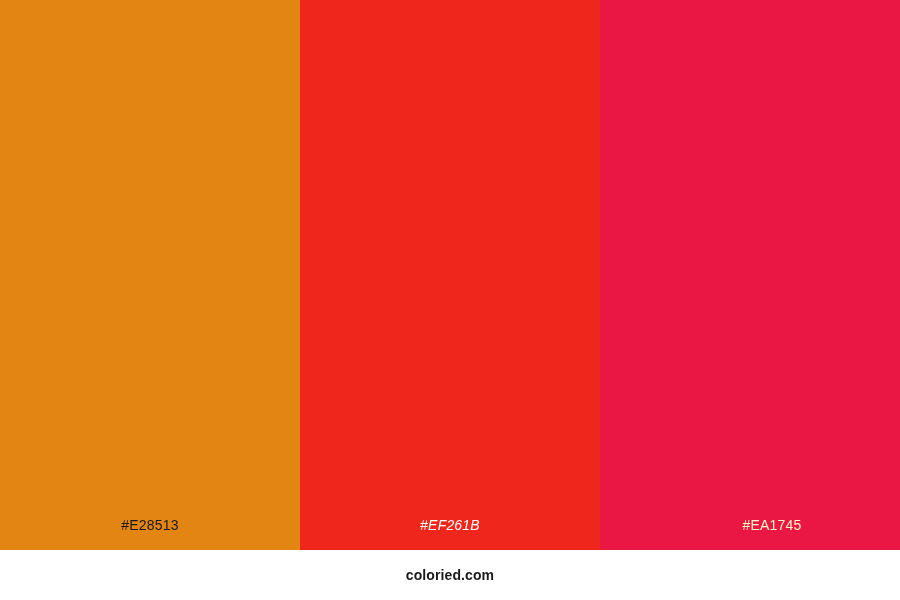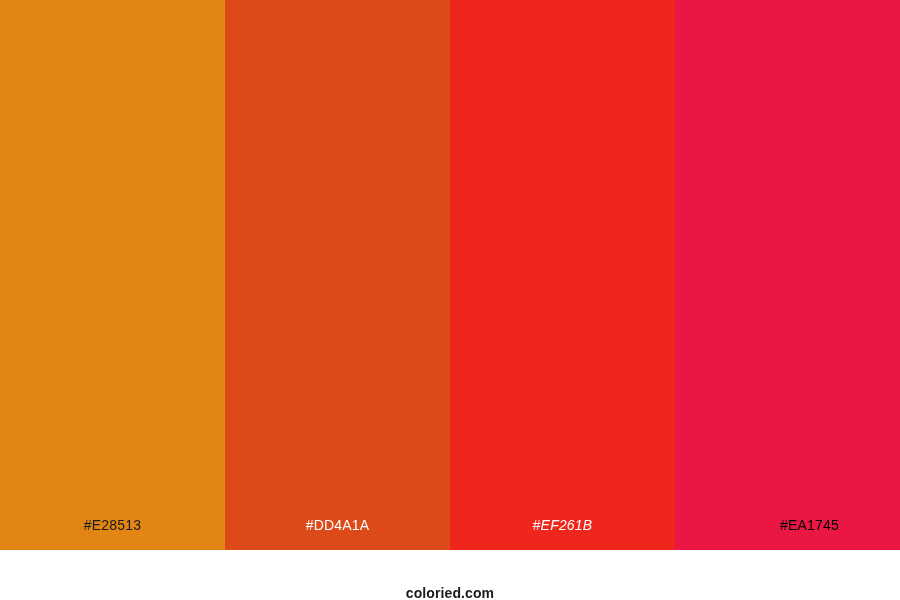--- a/index.html
+++ b/index.html
@@ -49,21 +49,21 @@
     -webkit-font-smoothing: antialiased;
   }
   .label-dark { color: #1a1a1a; }
   .label-light { color: #ffffff; }
   .footer-bar {
     width: 900px;
     height: 50px;
     flex: 0 0 50px;
     background: #ffffff;
     display: flex;
-    align-items: flex-end;
+    align-items: center;
     justify-content: center;
   }
   .footer-text {
     font-size: 14px;
     font-weight: 700;
     color: #1a1a1a;
     letter-spacing: 0.1px;
     line-height: 1;
   }
 </style>
@@ -72,30 +72,27 @@
 
 <div class="palette-page">
 
   <div class="swatch-strip">
 
     <div class="swatch" style="background-color: rgb(226, 133, 19);">
       <span class="swatch-label label-dark" style="color: rgb(26, 26, 26);">#E28513</span>
     </div>
 
 
-    <div class="swatch" style="background-color: rgb(221, 74, 26);">
-      <span class="swatch-label label-light" style="color: rgb(255, 255, 255);">#DD4A1A</span>
-    </div>
 
     <div class="swatch" style="background-color: rgb(239, 38, 27);">
       <span class="swatch-label label-light" style="color: rgb(255, 255, 255); font-style: italic;">#EF261B</span>
     </div>
 
     <div class="swatch" style="background-color: rgb(234, 23, 69);">
-      <span class="swatch-label label-light" style="color: #000000; padding-left: 44px;">#EA1745</span>
+      <span class="swatch-label label-light" style="color: #fef9c3; padding-left: 44px;">#EA1745</span>
     </div>
 
   </div>
 
   <div class="footer-bar">
     <span class="footer-text">coloried.com</span>
   </div>
 
 </div>
 

